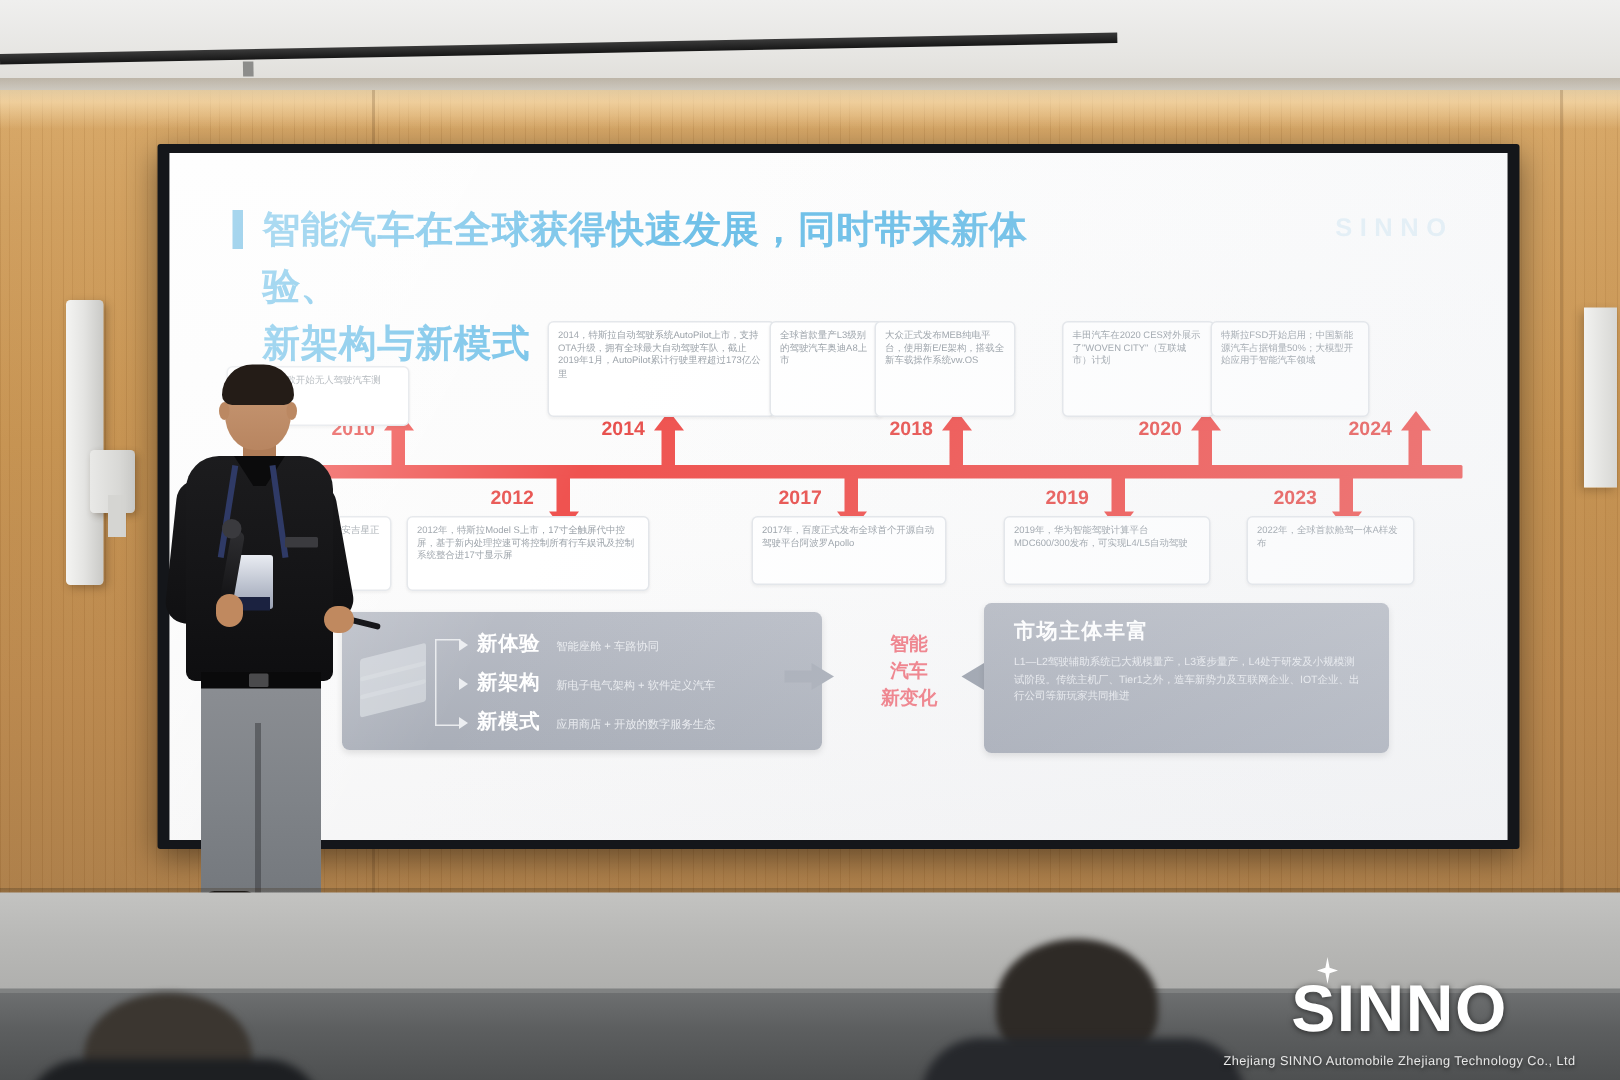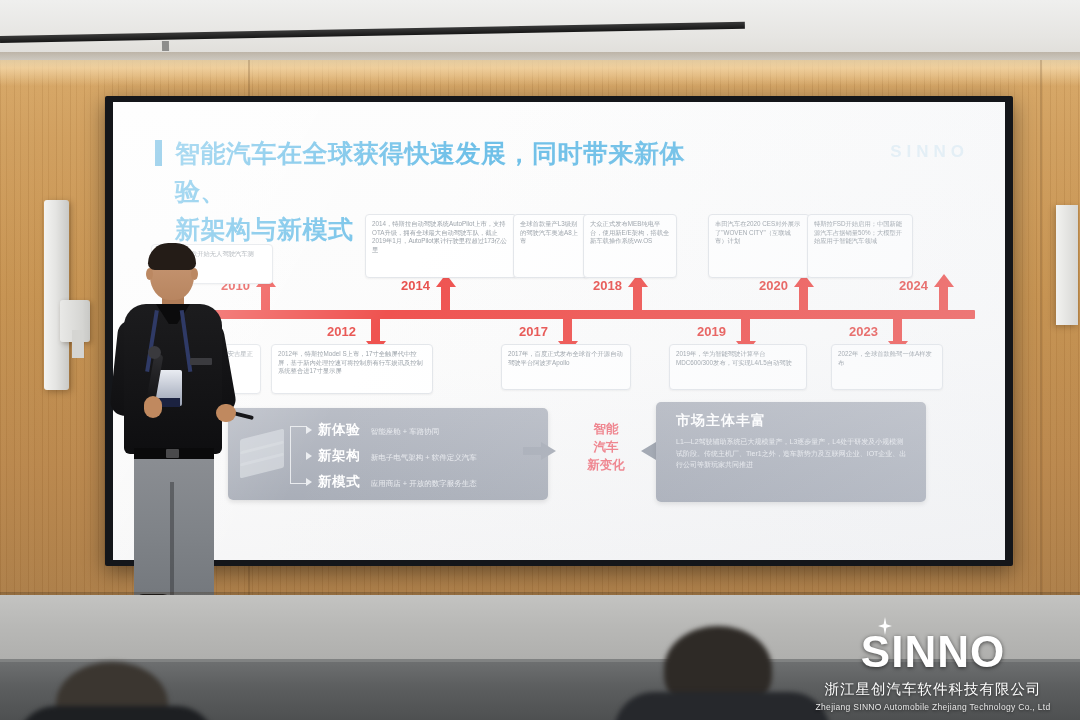--- a/index.html
+++ b/index.html
@@ -321,17 +321,16 @@
   <div class="aud-body" style="left:16px;top:706px;width:200px;height:40px;background:#1d1f22;"></div>
 
   <div class="aud" style="left:664px;top:626px;width:108px;height:86px;background:#2e2a26;"></div>
   <div class="aud-body" style="left:614px;top:692px;width:216px;height:40px;background:#26282c;"></div>
 
   <div class="wm">
     <div class="wm-logo">
       <span class="wm-star"></span>
       <span>SINNO</span>
     </div>
-    <div class="wm-cn">浙江星创汽车软件科技有限公司</div>
     <div class="wm-en">Zhejiang SINNO Automobile Zhejiang Technology Co., Ltd</div>
   </div>
 
 </div>
 
 </body></html>

